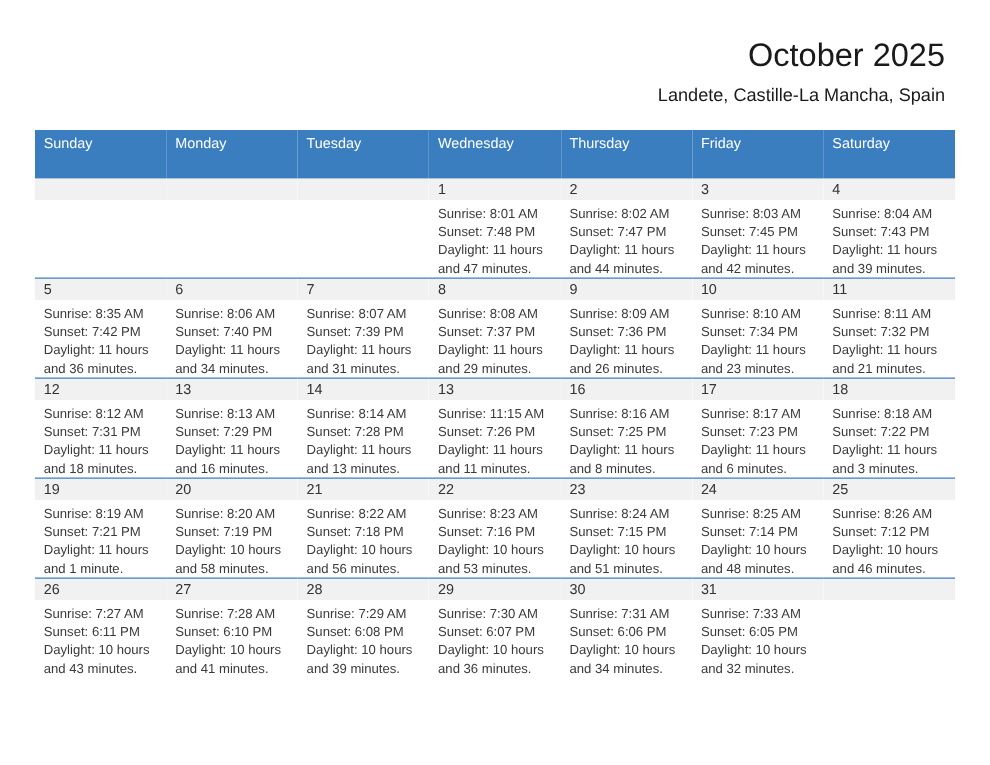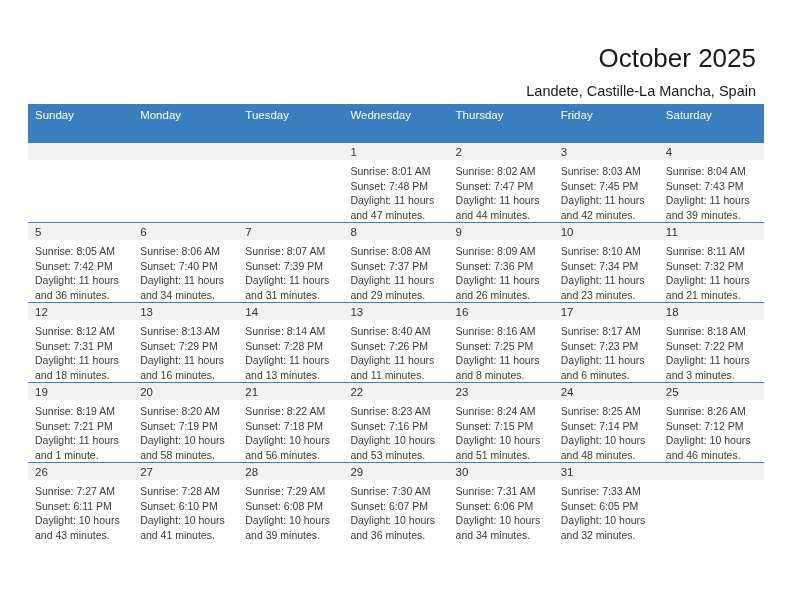--- a/index.html
+++ b/index.html
@@ -70,21 +70,20 @@
     right: 36px;
     top: 28px;
     text-align: right;
   }
   .cal-title {
     font-size: 26px;
     color: #1a1a1a;
     font-weight: 400;
     line-height: 32px;
     white-space: nowrap;
-    margin-top: 14px;
   }
   .cal-subtitle {
     margin-top: 8px;
     font-size: 14.5px;
     color: #1a1a1a;
     font-weight: 400;
     line-height: 18px;
     white-space: nowrap;
   }
 
@@ -217,21 +216,21 @@
                 <div>Sunset: 7:43 PM</div>
                 <div>Daylight: 11 hours</div>
                 <div>and 39 minutes.</div>
               </div>
             </td>
           </tr>
           <tr>
             <td class="">
               <div class="daynum-strip">5</div>
               <div class="cell-body">
-                <div>Sunrise: 8:05 AM</div>
+                <div>Sunrise: 8:35 AM</div>
                 <div>Sunset: 7:42 PM</div>
                 <div>Daylight: 11 hours</div>
                 <div>and 36 minutes.</div>
               </div>
             </td>
             <td class="">
               <div class="daynum-strip">6</div>
               <div class="cell-body">
                 <div>Sunrise: 8:06 AM</div>
                 <div>Sunset: 7:40 PM</div>
@@ -309,21 +308,21 @@
               <div class="cell-body">
                 <div>Sunrise: 8:14 AM</div>
                 <div>Sunset: 7:28 PM</div>
                 <div>Daylight: 11 hours</div>
                 <div>and 13 minutes.</div>
               </div>
             </td>
             <td class="">
               <div class="daynum-strip">13</div>
               <div class="cell-body">
-                <div>Sunrise: 8:40 AM</div>
+                <div>Sunrise: 11:15 AM</div>
                 <div>Sunset: 7:26 PM</div>
                 <div>Daylight: 11 hours</div>
                 <div>and 11 minutes.</div>
               </div>
             </td>
             <td class="">
               <div class="daynum-strip">16</div>
               <div class="cell-body">
                 <div>Sunrise: 8:16 AM</div>
                 <div>Sunset: 7:25 PM</div>

